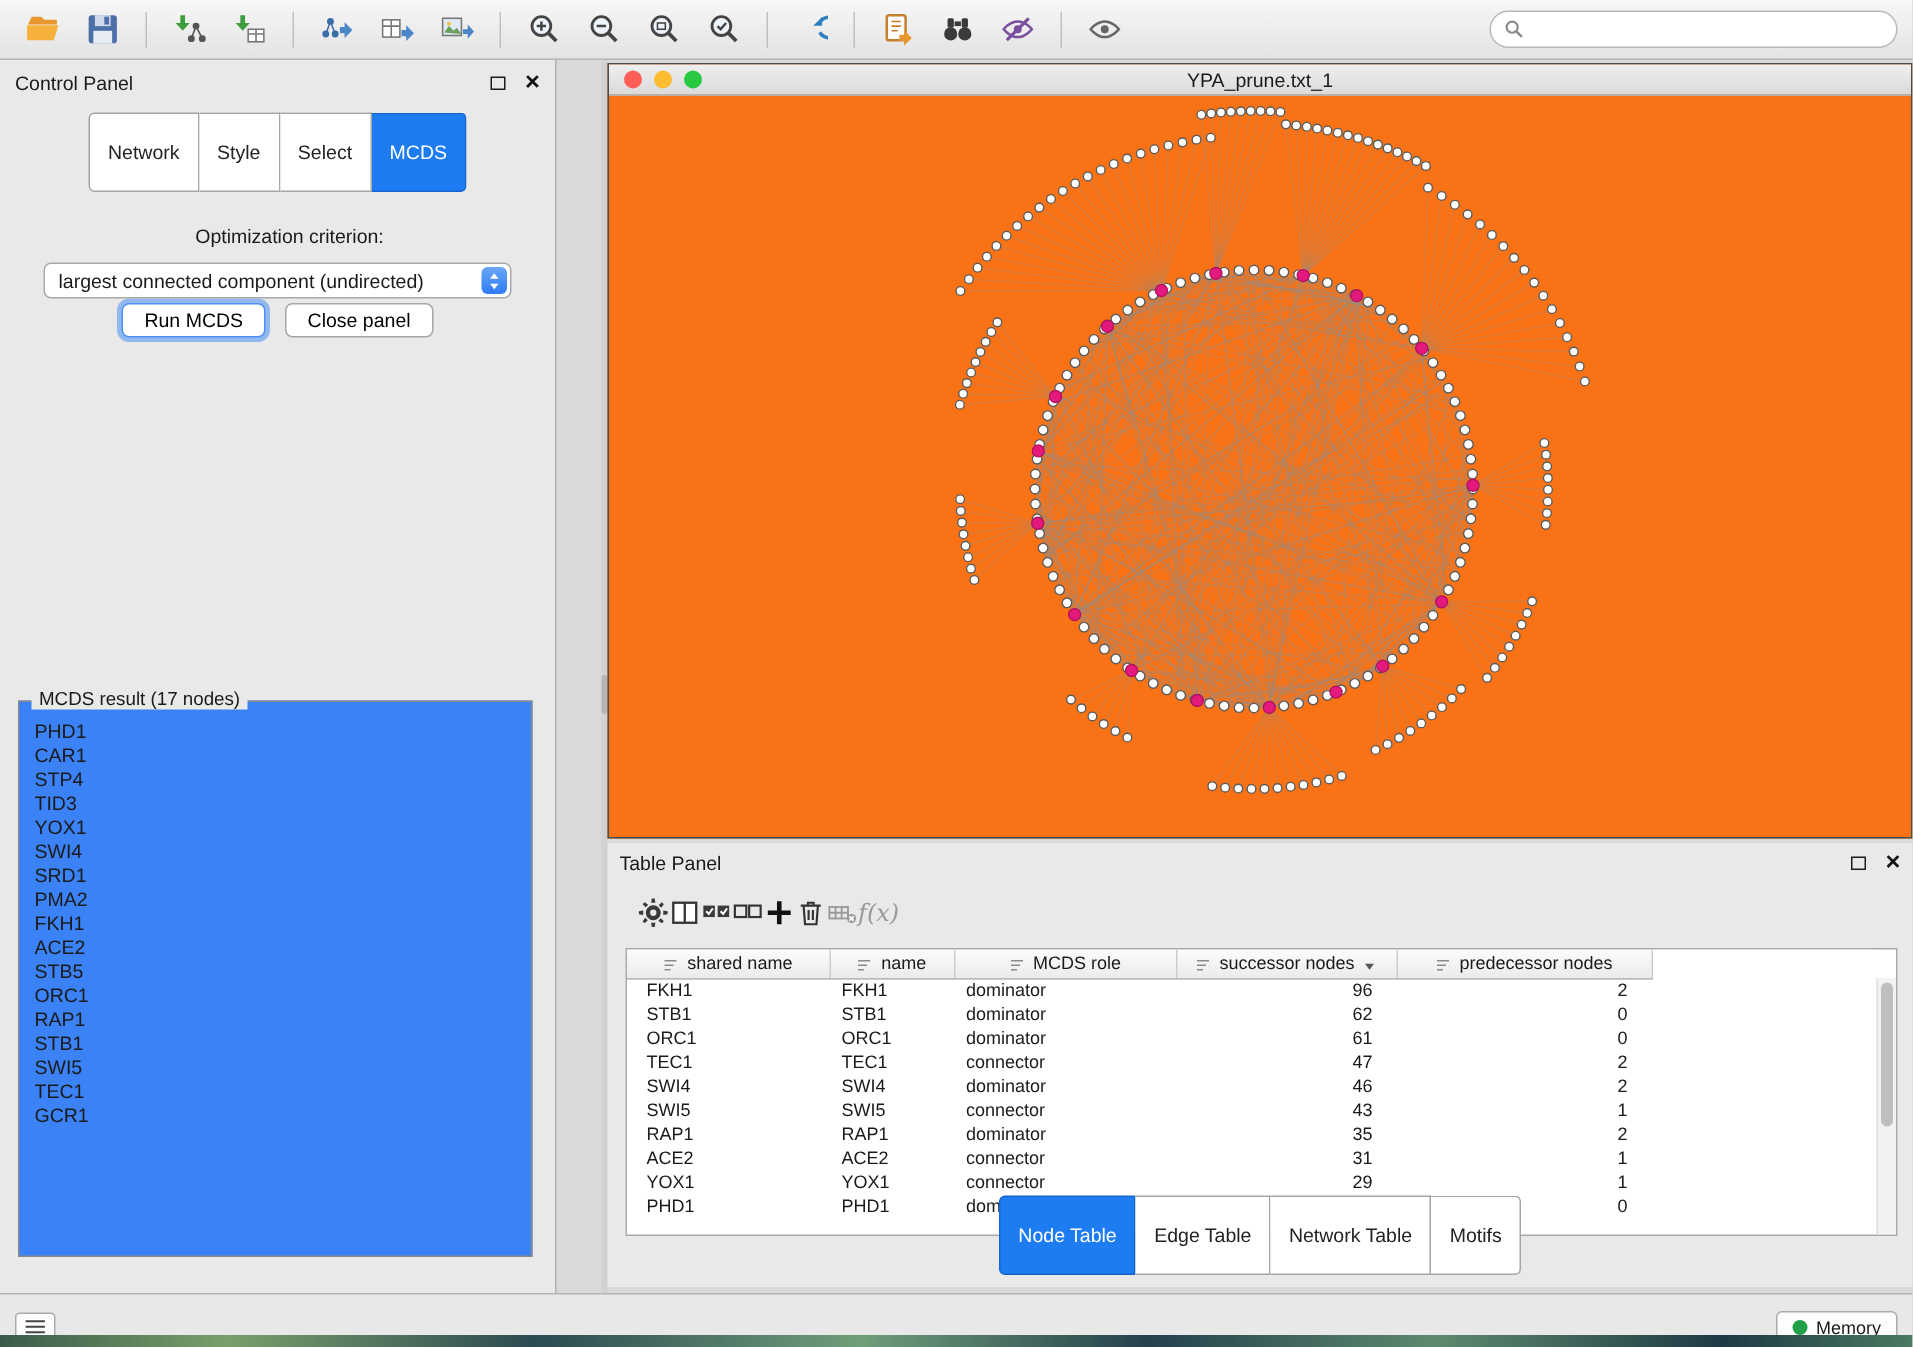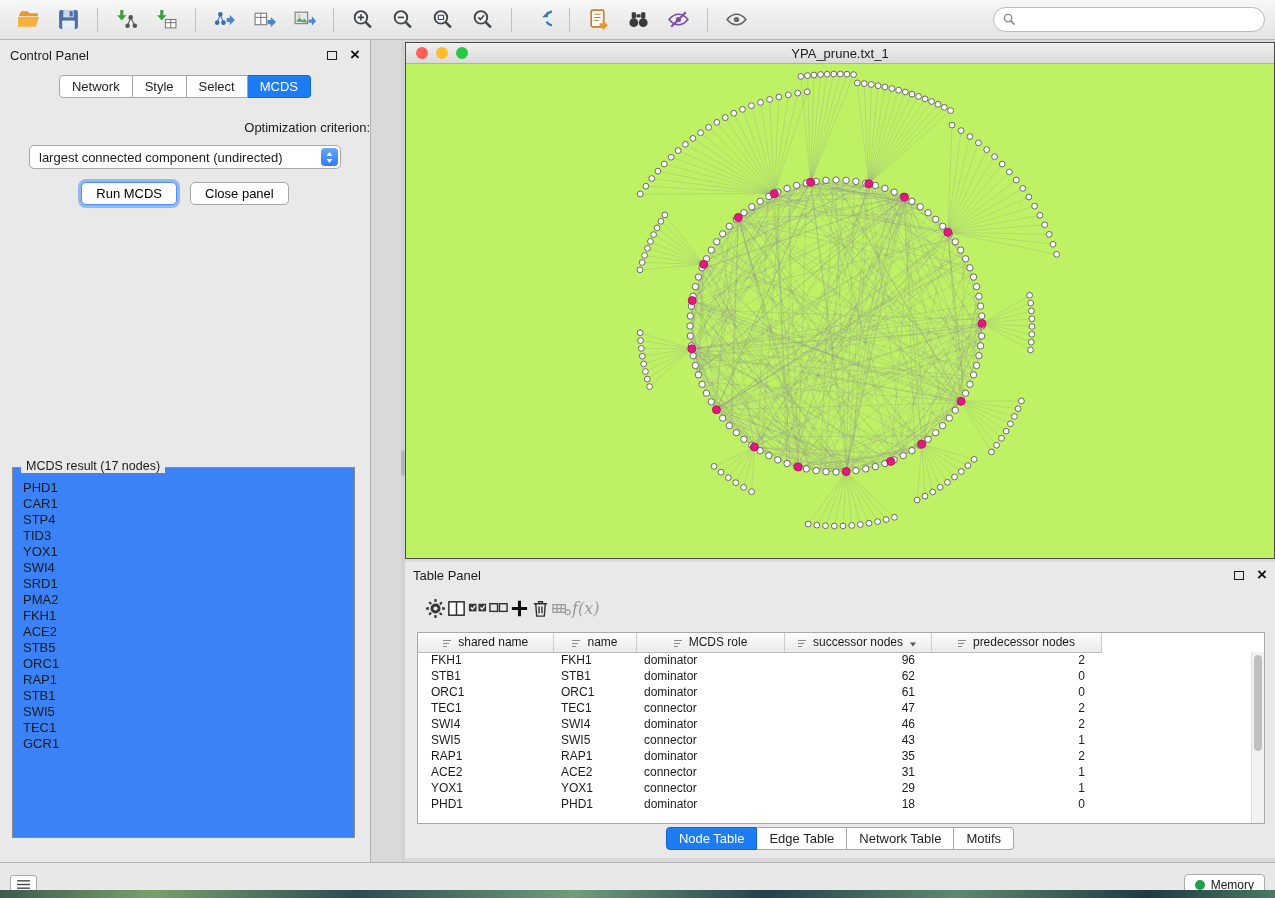--- a/index.html
+++ b/index.html
@@ -20,45 +20,45 @@
   .search-box input { border:none; outline:none; flex:1; font-size:13px; background:transparent; }
 
   
   .control-panel { position:absolute; left:0; top:40px; width:371px; height:822px;
     background:#e9e9e9; border-right:1px solid #b0b0b0; }
   .cp-header { height:30px; display:flex; align-items:center; padding:0 10px; font-size:13px; }
   .win-icons { margin-left:auto; display:flex; gap:13px; align-items:center; }
   .float-icon { width:10px; height:9px; border:1.6px solid #1c1c1c; display:inline-block; }
   .close-icon { font-size:17px; font-weight:bold; color:#111; line-height:12px; }
   .cp-tabs { display:flex; justify-content:center; margin-top:5px; }
-  .tab { font-size:13px; padding:3px 12px; background:#fff; border:1px solid #a6a6a6; border-left:none; color:#222; cursor:default; }
+  .tab { font-size:13px; padding:18px 12px; background:#fff; border:1px solid #a6a6a6; border-left:none; color:#222; cursor:default; }
   .tab:first-child { border-left:1px solid #a6a6a6; border-radius:4px 0 0 4px; }
   .tab:last-child { border-radius:0 4px 4px 0; }
   .tab.active { background:#1d7cf2; border-color:#1565cf; color:#fff; }
-  .opt-label { text-align:right; font-size:13px; margin-top:22px;padding-left:16px; }
+  .opt-label { text-align:center; font-size:13px; margin-top:22px;padding-left:16px; }
   .select-wrap { margin:10px auto 0; width:312px; height:24px; background:#fff; border:1px solid #a9a9a9;
     border-radius:5px; display:flex; align-items:center; padding-left:9px; font-size:13px; position:relative; }
   .select-stepper { position:absolute; right:2px; top:2px; width:17px; height:18px;
     background:linear-gradient(#6aa6f8,#2d7bf6); border-radius:4px; display:flex; align-items:center; justify-content:center; }
-  .btn-row { display:flex; justify-content:center; gap:13px; margin-top:13px;align-items:flex-end; }
+  .btn-row { display:flex; justify-content:center; gap:13px; margin-top:3px;align-items:flex-end; }
   .btn { font-size:13px; padding:3px 14px; background:#fff; border:1px solid #a6a6a6; border-radius:5px; }
   .btn.focus-ring { box-shadow:0 0 0 3px rgba(77,144,245,.55); border-color:#4d90f5; }
   .result-group { position:absolute; left:12px; right:15px; top:427px; bottom:24px;
     border:1px solid #8a8a8a; background:#3b82f6; }
   .result-legend { position:absolute; top:-9px; left:8px; background:#e9e9e9; padding:0 5px; font-size:12.5px; }
   .mcds-list { position:absolute; inset:0; padding:12px 0 0 10px; overflow:hidden; }
   .mcds-item { font-size:13px; line-height:16px; }
 
   
   .v-divider { position:absolute; left:401px; top:40px; width:4px; height:822px; background:#d2d2d2; }
   .v-handle { position:absolute; top:410px; left:0; width:4px; height:26px; background:#b6b6b6; border-radius:2px; }
 
   
   .network-window { position:absolute; left:405px; top:42px; width:870px; height:517px;
-    border:1px solid #4c4c4c; background:#bef264; }
+    border:1px solid #4c4c4c; background:#f97316; }
   .nw-titlebar { height:21px; background:linear-gradient(#efefef,#dadada); border-bottom:1px solid #b0b0b0;
     position:relative; display:flex; align-items:center; justify-content:center; font-size:13px; }
   .traffic { position:absolute; left:10px; top:4px; display:flex; gap:8px; }
   .light { width:12px; height:12px; border-radius:50%; }
   .light.red { background:#ff5f57; } .light.yellow { background:#febc2e; } .light.green { background:#28c840; }
   .nw-canvas { position:absolute; left:0; top:21px; width:868px; height:494px; }
 
   
   .table-panel { position:absolute; left:405px; top:562px; width:870px; height:296px; background:#e9e9e9; }
   .tp-header { height:26px; display:flex; align-items:center; padding:0 8px; font-size:13px; }

